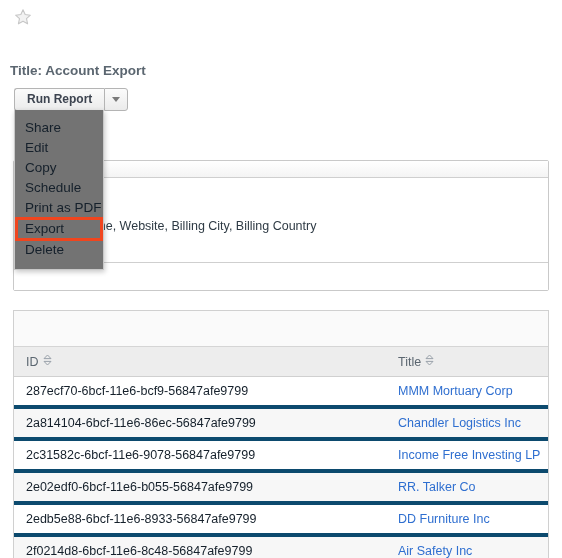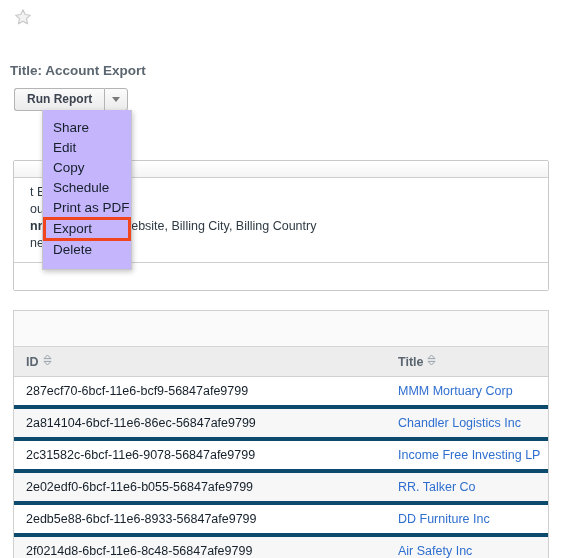--- a/index.html
+++ b/index.html
@@ -79,27 +79,26 @@
     border-left: 4px solid transparent;
     border-right: 4px solid transparent;
     border-top: 5px solid #7a7a7a;
   }
 
   
   .dropdown {
     position: absolute;
     left: 14px; top: 110px;
     width: 90px;
-    background: #c4b5fd;
+    background: #737373;
     border: 1px solid #c8c8c8;
     border-top: none;
     box-shadow: 1px 2px 5px rgba(0,0,0,0.22);
     padding: 8px 0 9px 0;
     z-index: 50;
-    margin-left: 28px;
   }
   .menu-item {
     position: relative;
     font-size: 13.5px;
     color: #15202b;
     line-height: 20px;
     padding: 0 6px 0 10px;
     white-space: nowrap;
     cursor: pointer;
   }
@@ -159,21 +158,21 @@
   table.results {
     width: 100%;
     border-collapse: collapse;
     font-size: 12.5px;
   }
   table.results th {
     text-align: left;
     background: #ededed;
     border-bottom: 1px solid #d0d0d0;
     font-size: 12.5px;
-    font-weight: bold;
+    font-weight: normal;
     color: #5b6670;
     padding: 7px 0 7px 12px;
     height: 29px;
   }
   .th-inner { display: inline-flex; align-items: center; gap: 4px; }
   .sort-icon { display: inline-block; }
   table.results td {
     padding: 7px 0 7px 12px;
     border-bottom: 4px solid #0c4a6e;
     color: #15202b;

